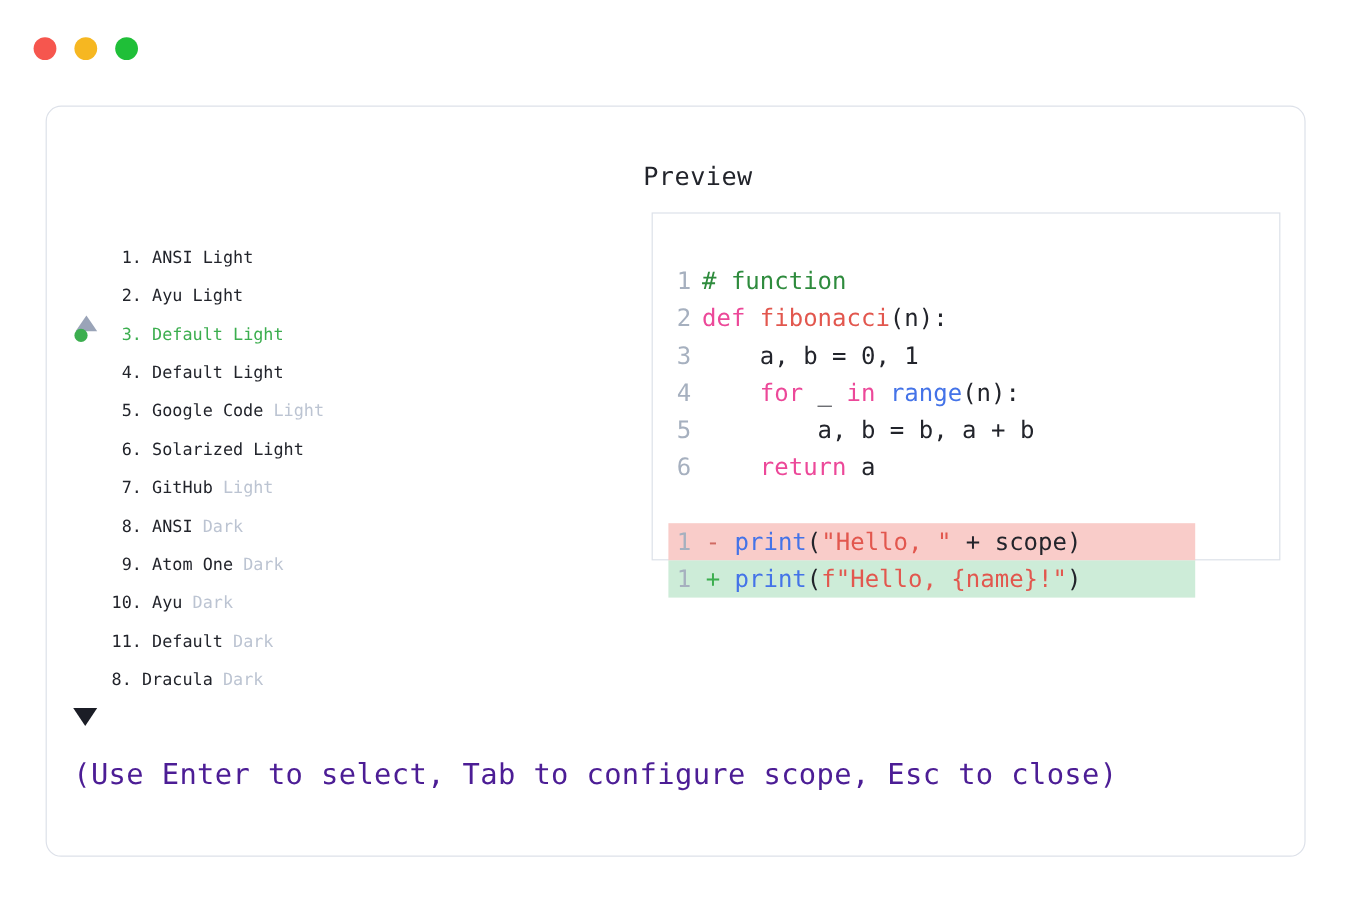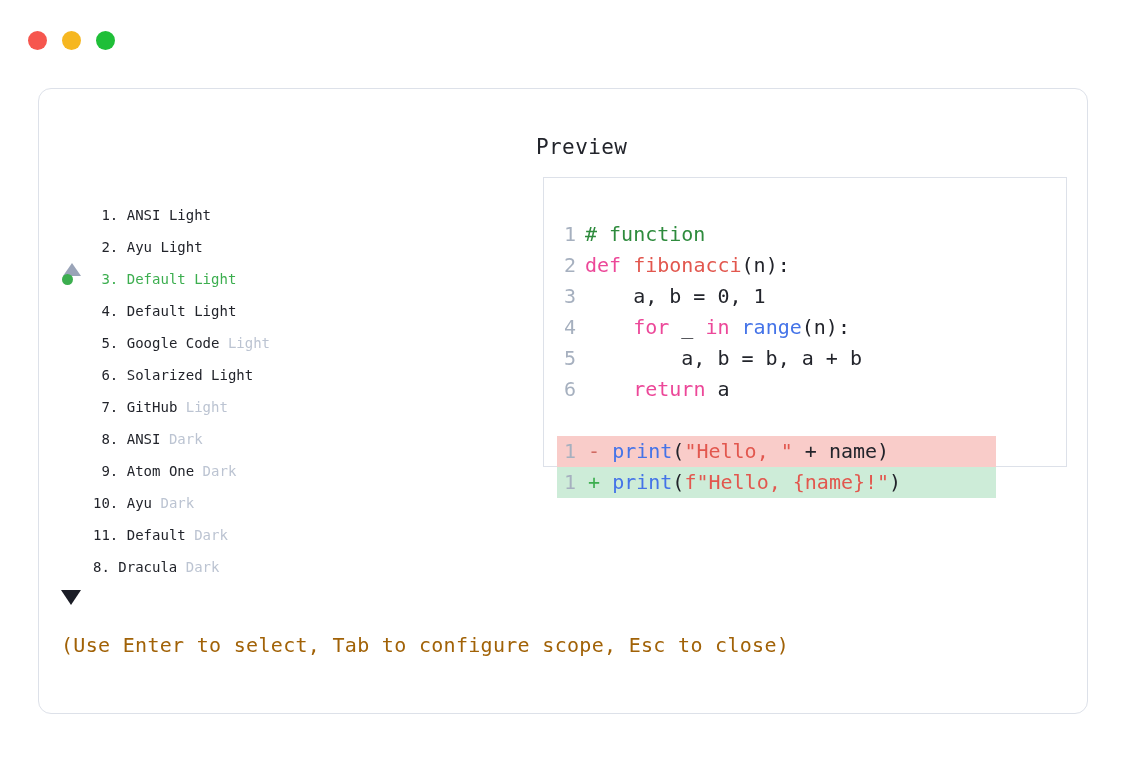--- a/index.html
+++ b/index.html
@@ -129,23 +129,23 @@
   .theme-row.selected .theme-num,
   .theme-row.selected .theme-name,
   .theme-row.selected .theme-variant { color: #3cae4f; }
   .theme-variant.muted { color: #bcc4d2; }
 
   
   .hint {
     position: absolute;
     left: 22px;
     top: 542px;
-    font-size: 20px;
+    font-size: 24px;
     line-height: 28px;
-    color: #a16207;
+    color: #4c1d95;
     white-space: pre;
     letter-spacing: 0.3px;
   }
 
   
   .preview-panel {
     position: absolute;
     left: 504px;
     top: 88px;
     width: 524px;
@@ -233,19 +233,19 @@
 
     <div class="preview-panel">
       <div class="code-area" id="code-area">
           <div class="code-line"><span class="ln">1</span><span class="gap"></span><span class="tok-comment"># function</span></div>
           <div class="code-line"><span class="ln">2</span><span class="gap"></span><span class="tok-keyword">def </span><span class="tok-func">fibonacci</span><span class="tok-plain">(n):</span></div>
           <div class="code-line"><span class="ln">3</span><span class="gap"></span><span class="tok-plain">    a, b = 0, 1</span></div>
           <div class="code-line"><span class="ln">4</span><span class="gap"></span><span class="tok-plain">    </span><span class="tok-keyword">for</span><span class="tok-plain"> _ </span><span class="tok-keyword">in</span><span class="tok-plain"> </span><span class="tok-builtin">range</span><span class="tok-plain">(n):</span></div>
           <div class="code-line"><span class="ln">5</span><span class="gap"></span><span class="tok-plain">        a, b = b, a + b</span></div>
           <div class="code-line"><span class="ln">6</span><span class="gap"></span><span class="tok-plain">    </span><span class="tok-keyword">return</span><span class="tok-plain"> a</span></div>
           <div class="code-line spacer"></div>
-          <div class="diff-line diff-del"><span class="ln">1</span> <span class="sign-del">-</span> <span class="tok-builtin">print</span><span class="tok-plain">(</span><span class="tok-string">"Hello, "</span><span class="tok-plain"> + name)</span></div>
+          <div class="diff-line diff-del"><span class="ln">1</span> <span class="sign-del">-</span> <span class="tok-builtin">print</span><span class="tok-plain">(</span><span class="tok-string">"Hello, "</span><span class="tok-plain"> + scope)</span></div>
           <div class="diff-line diff-add"><span class="ln">1</span> <span class="sign-add">+</span> <span class="tok-builtin">print</span><span class="tok-plain">(</span><span class="tok-string">f"Hello, {name}!"</span><span class="tok-plain">)</span></div>
         </div>
     </div>
 
   </div>
 </div>
 
 </body></html>

